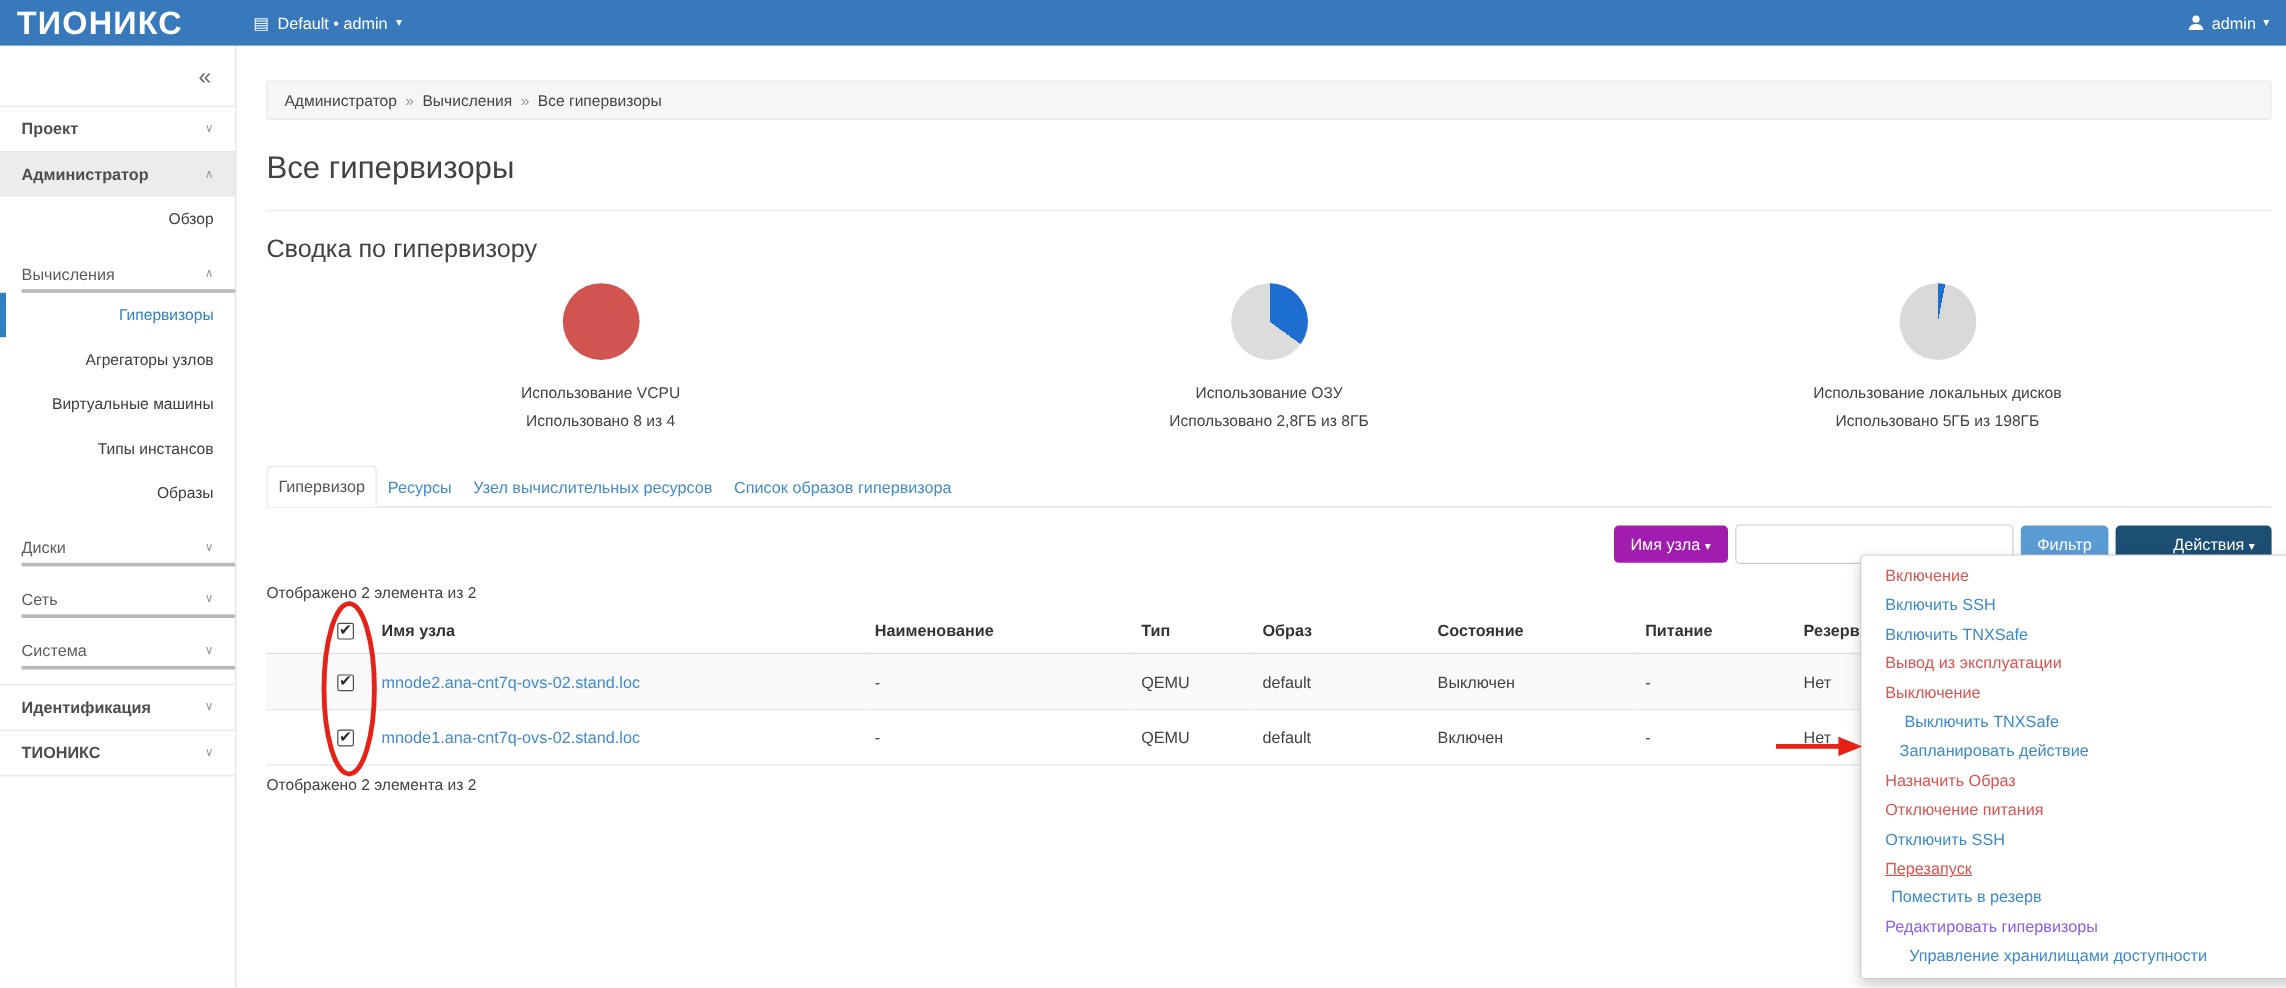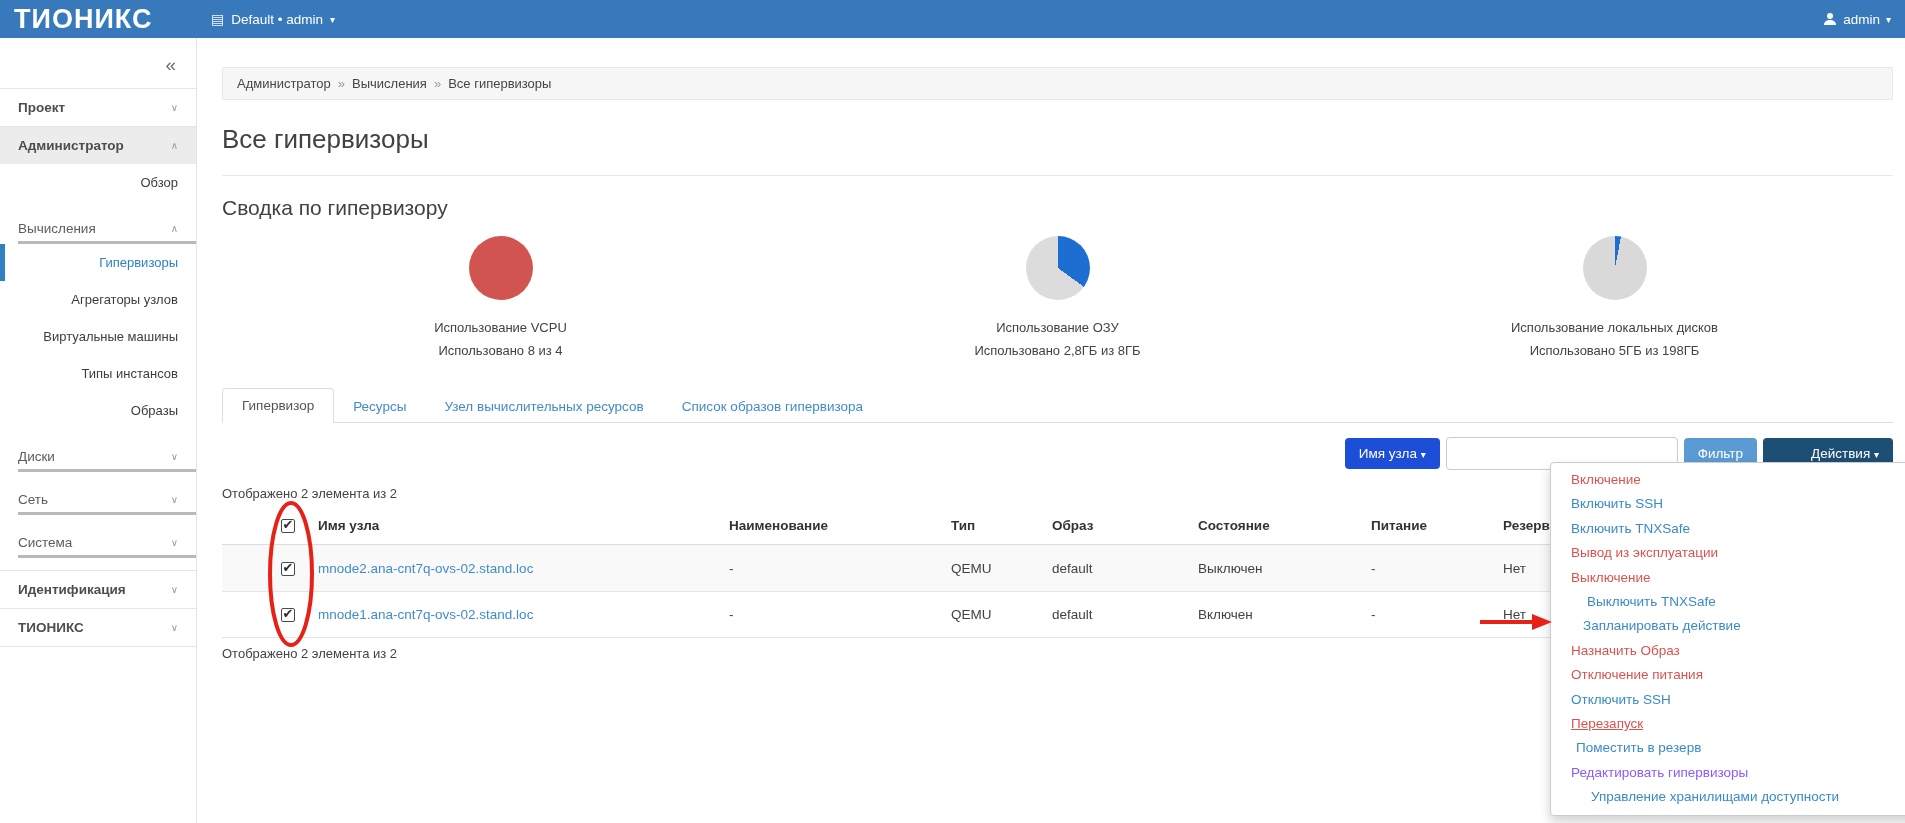--- a/index.html
+++ b/index.html
@@ -37,26 +37,26 @@
   .breadcrumb .sep{ color:#9a9a9a; margin:0 7px;}
   .page-title{ font-size:26px; font-weight:normal; color:#424242; padding:24px 0 20px; border-bottom:1px solid #e8e8e8;}
   .summary-title{ font-size:21px; font-weight:normal; color:#424242; margin:20px 0 0;}
   .charts{ display:flex; margin-top:16px;}
   .chart{ flex:1; text-align:center;}
   .pie{ width:64px; height:64px; border-radius:50%; margin:0 auto 16px;}
   .chart .t1{ font-size:13px; color:#424242; line-height:23px;}
   .chart .t2{ font-size:13px; color:#424242; line-height:23px;}
   
   .tabs{ display:flex; margin-top:26px; border-bottom:1px solid #ddd; align-items:flex-end;}
-  .tab{ padding:9px 19px; font-size:13.5px; color:#428bca; cursor:pointer; margin-bottom:-1px;}
+  .tab{ padding:9px 9px; font-size:13.5px; color:#428bca; cursor:pointer; margin-bottom:-1px;}
   .tab.active{ background:#fff; color:#555; border:1px solid #ddd; border-bottom:1px solid #fff; border-radius:4px 4px 0 0; cursor:default;}
   
   .filter-row{ display:flex; justify-content:flex-end; align-items:center; gap:6px; margin-top:14px;}
   .btn{ font-size:13.5px; color:#fff; border:none; border-radius:4px; padding:8px 14px; cursor:pointer; font-family:inherit;}
-  .btn-field{ background:#1d4ed8;}
+  .btn-field{ background:#a21caf;}
   .btn-filter{ background:#5b9bd3;}
   .btn-actions{ background:#1d4e74;padding-left:48px;}
   .search-input{ width:232px; height:33px; border:1px solid #ccc; border-radius:4px; padding:0 10px; font-size:13px; font-family:inherit;}
   
   .shown{ font-size:13px; color:#424242; margin:16px 0 4px;}
   table.hv{ width:100%; border-collapse:collapse; font-size:13.5px; margin-top:6px;}
   table.hv th{ text-align:left; font-weight:bold; color:#333; padding:11px 8px; border-bottom:1px solid #ddd;}
   table.hv td{ padding:15px 8px; border-bottom:1px solid #e5e5e5; color:#424242;}
   table.hv tr.odd{ background:#f9f9f9;}
   table.hv a{ color:#428bca; text-decoration:none; cursor:pointer;}

